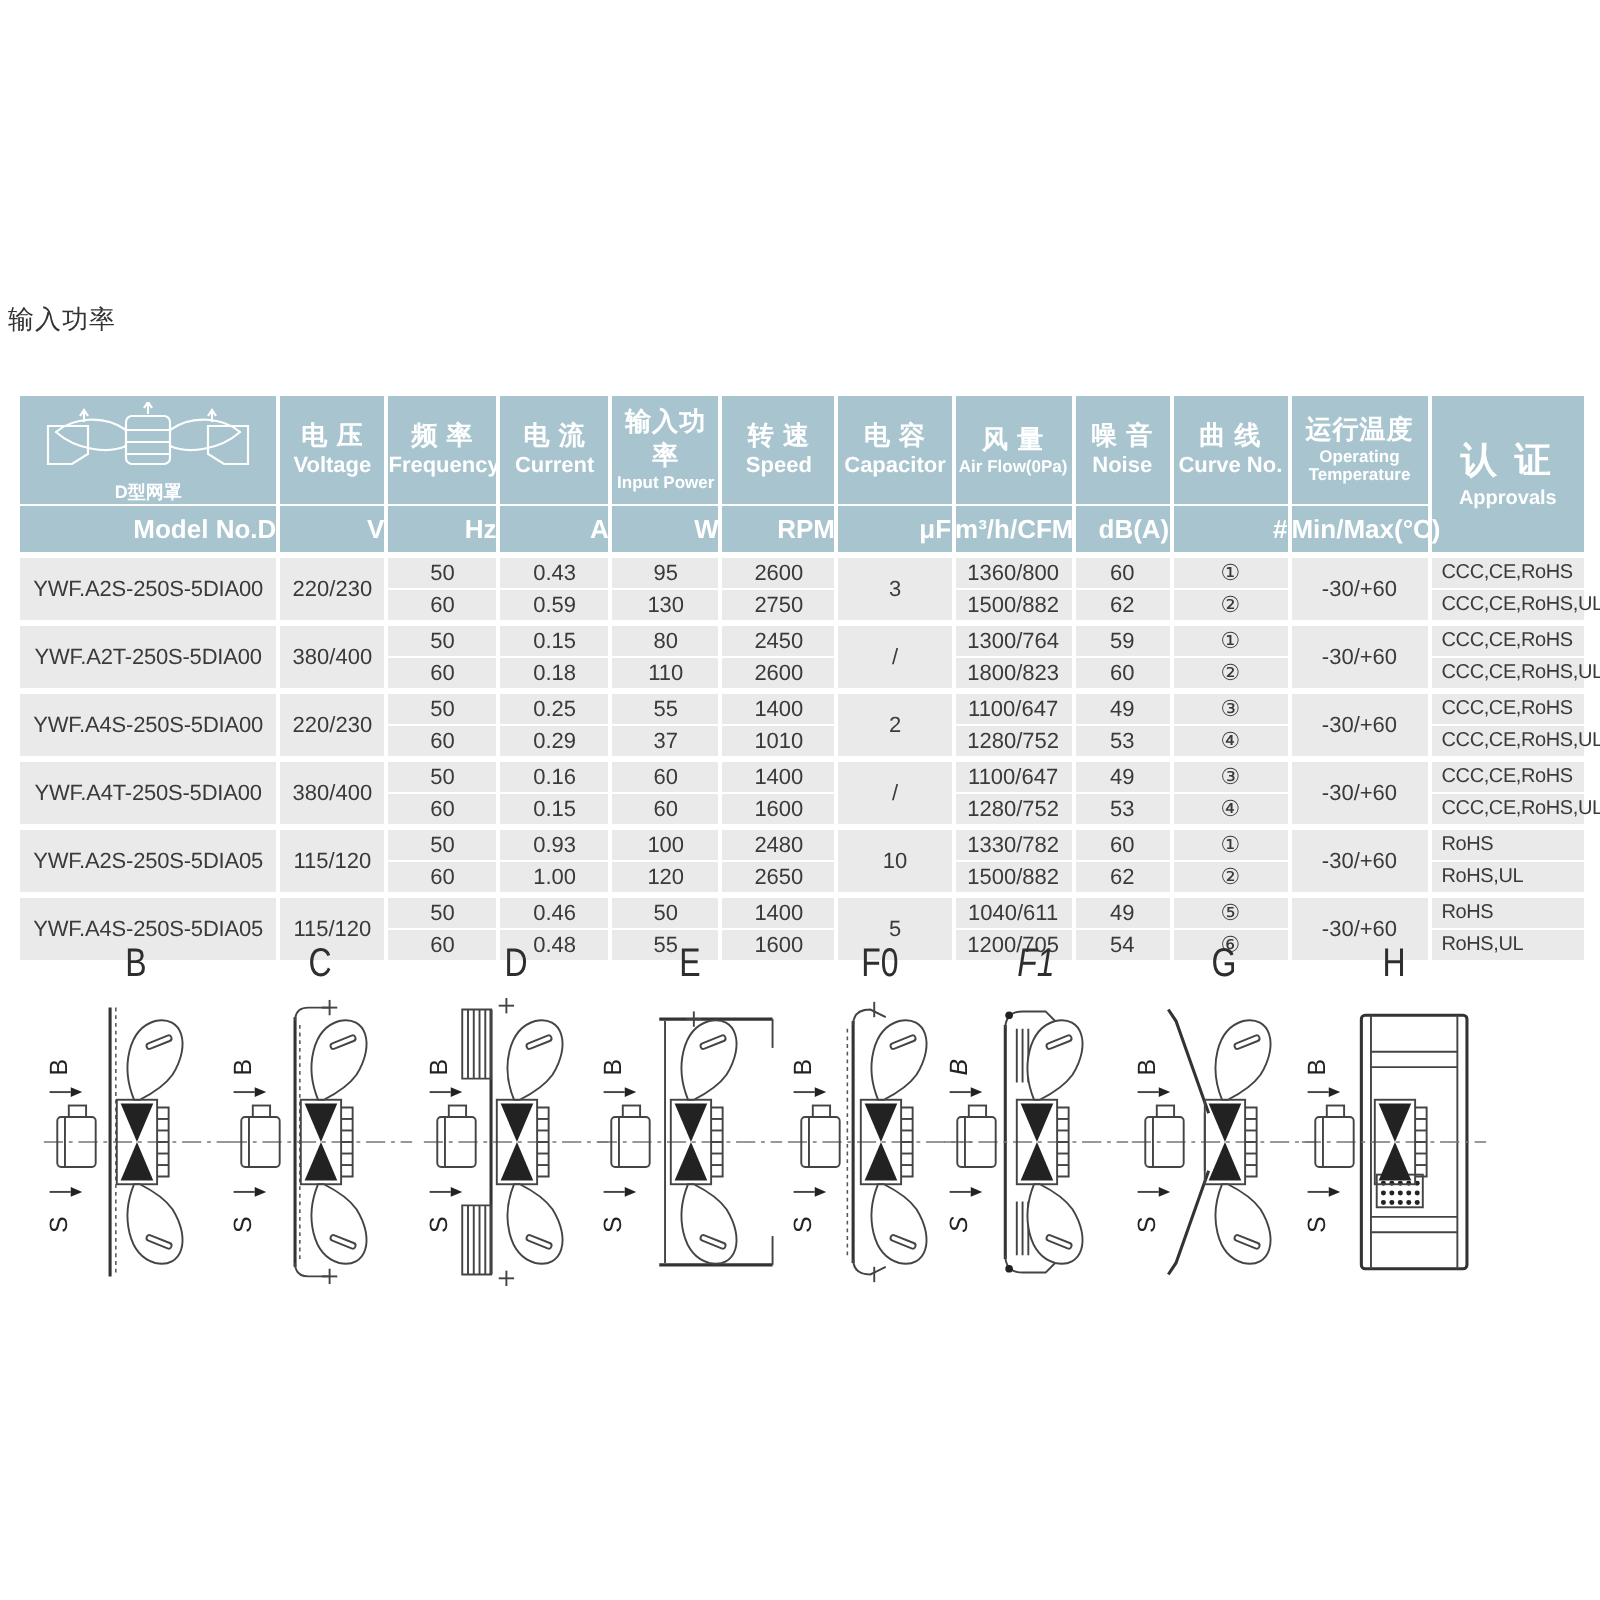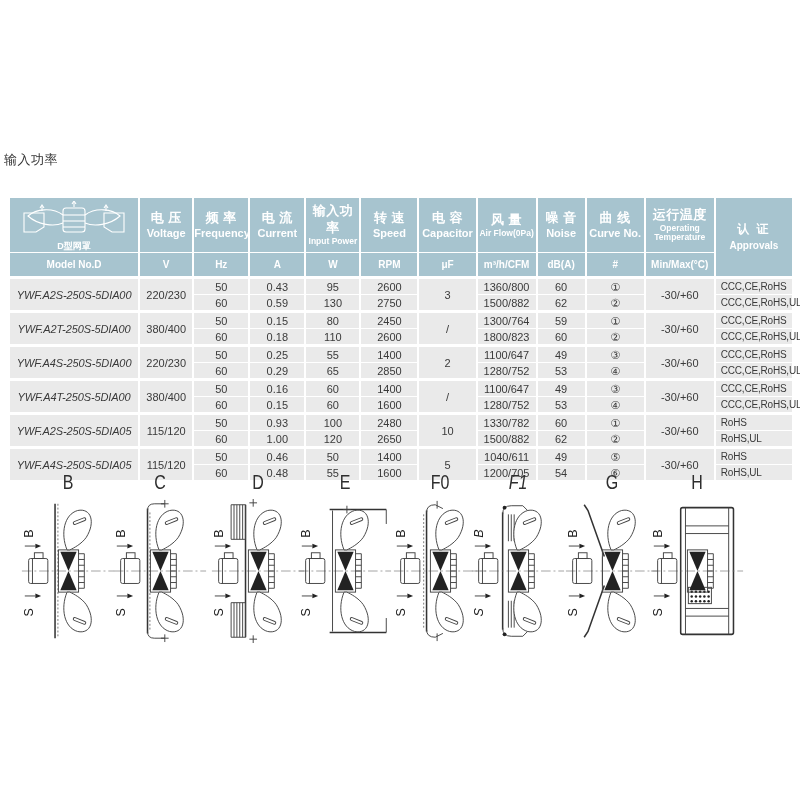--- a/index.html
+++ b/index.html
@@ -11,35 +11,35 @@
     position:absolute;left:4px;top:151px;font-size:13px;color:#333;letter-spacing:.5px;
   }
   
   table.spec{
     position:absolute;left:8px;top:197px;width:786px;
     border-collapse:separate;border-spacing:2px 1px;table-layout:fixed;
   }
   th,td{padding:0;margin:0;}
   .hc{background:#a7c4cf;color:#fff;text-align:center;vertical-align:middle;font-weight:bold;}
   tr.h1 .hc{height:54px;}
-  tr.h2 .hc{height:23px;font-size:10px;}
+  tr.h2 .hc{height:23px;font-size:13px;text-align:right;}
   .hzh{font-size:13px;letter-spacing:.5px;line-height:1.3;}
   .hen{font-size:11px;line-height:1.15;}
   .hen.small{font-size:8.5px;}
-  .appr .hzh{font-size:12px;letter-spacing:2px;margin-bottom:2px;}
+  .appr .hzh{font-size:18px;letter-spacing:2px;margin-bottom:2px;}
   .appr .hen{font-size:10px;}
   .logo-cell .cap{font-size:9px;line-height:1;margin-top:1px;}
   .logo-cell svg{display:block;margin:2px auto 0 auto;}
   tbody td{
     background:#eaeaea;color:#3a3a3a;font-size:11px;text-align:center;
     height:15px;line-height:14px;vertical-align:middle;
   }
   tbody tr.grp td{border-top:2px solid #fff;}
   td.c-approvals{text-align:left;padding-left:5px;font-size:10px;letter-spacing:-.2px;}
-  td.c-model{font-size:11px;letter-spacing:-.1px;font-style:italic;}
+  td.c-model{font-size:11px;letter-spacing:-.1px;}
   
   .dg{position:absolute;top:470px;width:96px;text-align:center;}
   .dg-label{
     display:block;font-size:20px;color:#2e2e2e;height:26px;line-height:24px;
     transform:scaleX(.8);font-weight:400;
   }
   svg.dg-art{display:block;}
   .ln{stroke:#444;fill:none;stroke-width:1;}
   .ln2{stroke:#333;fill:none;stroke-width:1.6;}
   .dash{stroke:#555;fill:none;stroke-width:.8;stroke-dasharray:2 2;}
@@ -210,22 +210,22 @@
         <td class="c-capacitor" rowspan="2">2</td>
         <td class="c-airflow">1100/647</td>
         <td class="c-noise">49</td>
         <td class="c-curve">③</td>
         <td class="c-temperature" rowspan="2">-30/+60</td>
         <td class="c-approvals">CCC,CE,RoHS</td>
       </tr>
       <tr>
         <td class="c-hz">60</td>
         <td class="c-current">0.29</td>
-        <td class="c-power">65</td>
-        <td class="c-speed">2850</td>
+        <td class="c-power">37</td>
+        <td class="c-speed">1010</td>
         <td class="c-airflow">1280/752</td>
         <td class="c-noise">53</td>
         <td class="c-curve">④</td>
         <td class="c-approvals">CCC,CE,RoHS,UL</td>
       </tr>
       <tr class="grp">
         <td class="c-model" rowspan="2">YWF.A4T-250S-5DIA00</td>
         <td class="c-voltage" rowspan="2">380/400</td>
         <td class="c-hz">50</td>
         <td class="c-current">0.16</td>

